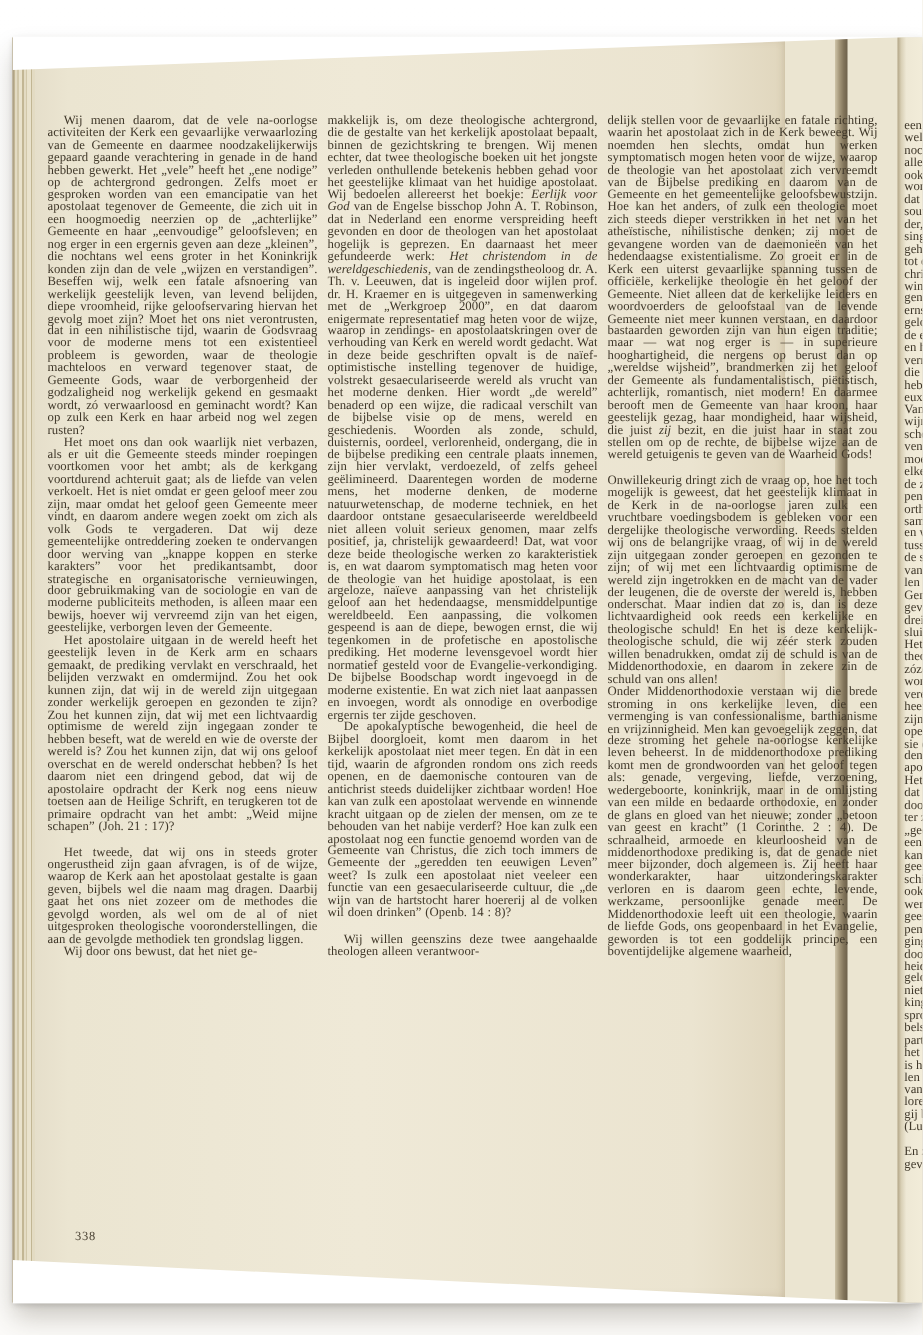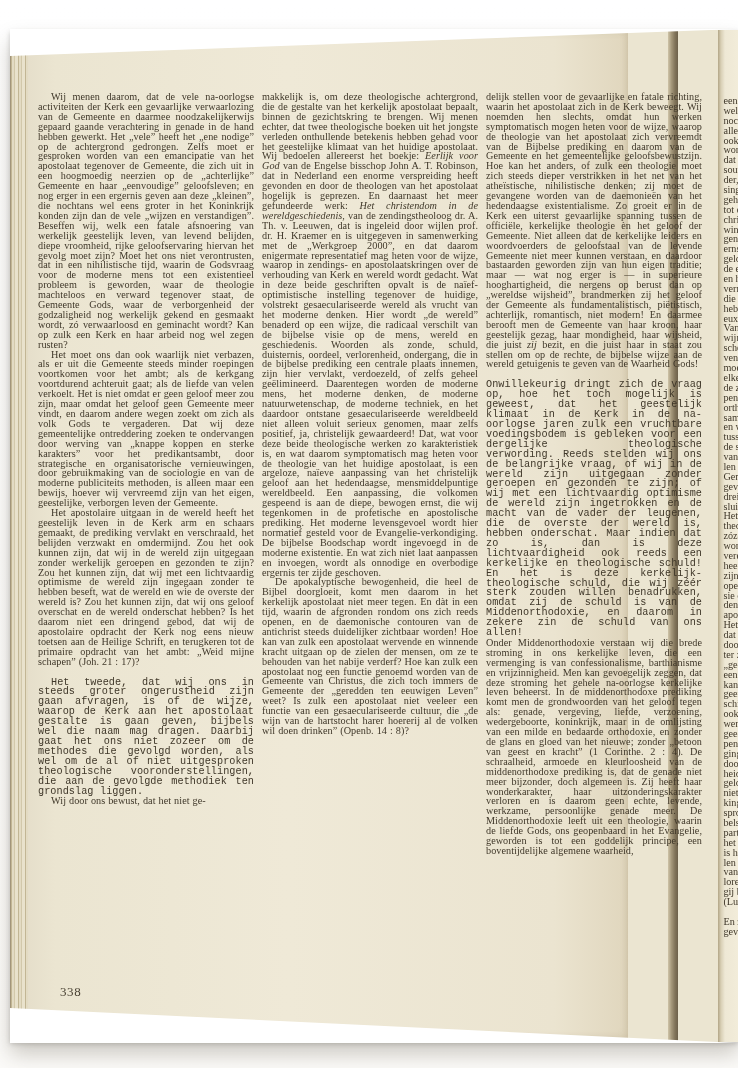--- a/index.html
+++ b/index.html
@@ -30,22 +30,22 @@
   }
   .columns{position:absolute;left:28px;top:62px;display:flex;gap:8px;}
   .col{
     width:216px;height:912px;overflow:hidden;
     text-align:justify;
     font-size:10.2px;line-height:9.9px;
     color:#3f3729;letter-spacing:.05px;word-spacing:.4px;
   }
   .para{margin:0;}
   .para.indent{text-indent:13px;}
-  .para.gap{margin-top:11px;font-family:Liberation Mono, monospace;}
-  .page-number{position:absolute;left:50px;top:954px;font-size:13px;color:#4a4234;letter-spacing:.6px;}
+  .para.gap{margin-top:11px;}
+  .page-number{position:absolute;left:50px;top:954px;font-size:10px;color:#4a4234;letter-spacing:.6px;}
   
   .gutter{width:12px;height:100%;background:linear-gradient(90deg,#cfc4a8 0,#a4977a 35%,#81745a 70%,#6d614b 100%);}
   .sliver{
     position:relative;width:22px;height:100%;overflow:hidden;
     background:linear-gradient(90deg,#b2a586 0,#d8cfb5 3px,#eee8d5 7px,#f2ecd9 100%);
   }
   .sliver-lines{
     position:absolute;left:5px;top:66px;width:60px;
     font-size:10.2px;line-height:9.9px;color:#3f3729;
     white-space:nowrap;
@@ -68,20 +68,21 @@
         <div class="col">
             <p class="para indent">Wij menen daarom, dat de vele na-oorlogse activiteiten der Kerk een gevaarlijke verwaarlozing van de Gemeente en daarmee noodzakelijkerwijs gepaard gaande verachtering in genade in de hand hebben gewerkt. Het „vele” heeft het „ene nodige” op de achtergrond gedrongen. Zelfs moet er gesproken worden van een emancipatie van het apostolaat tegenover de Gemeente, die zich uit in een hoogmoedig neerzien op de „achterlijke” Gemeente en haar „eenvoudige” geloofsleven; en nog erger in een ergernis geven aan deze „kleinen”, die nochtans wel eens groter in het Koninkrijk konden zijn dan de vele „wijzen en verstandigen”. Beseffen wij, welk een fatale afsnoering van werkelijk geestelijk leven, van levend belijden, diepe vroomheid, rijke geloofservaring hiervan het gevolg moet zijn? Moet het ons niet verontrusten, dat in een nihilistische tijd, waarin de Godsvraag voor de moderne mens tot een existentieel probleem is geworden, waar de theologie machteloos en verward tegenover staat, de Gemeente Gods, waar de verborgenheid der godzaligheid nog werkelijk gekend en gesmaakt wordt, zó verwaarloosd en geminacht wordt? Kan op zulk een Kerk en haar arbeid nog wel zegen rusten?</p>
             <p class="para indent">Het moet ons dan ook waarlijk niet verbazen, als er uit die Gemeente steeds minder roepingen voortkomen voor het ambt; als de kerkgang voortdurend achteruit gaat; als de liefde van velen verkoelt. Het is niet omdat er geen geloof meer zou zijn, maar omdat het geloof geen Gemeente meer vindt, en daarom andere wegen zoekt om zich als volk Gods te vergaderen. Dat wij deze gemeentelijke ontreddering zoeken te ondervangen door werving van „knappe koppen en sterke karakters” voor het predikantsambt, door strategische en organisatorische vernieuwingen, door gebruikmaking van de sociologie en van de moderne publiciteits methoden, is alleen maar een bewijs, hoever wij vervreemd zijn van het eigen, geestelijke, verborgen leven der Gemeente.</p>
             <p class="para indent">Het apostolaire uitgaan in de wereld heeft het geestelijk leven in de Kerk arm en schaars gemaakt, de prediking vervlakt en verschraald, het belijden verzwakt en omdermijnd. Zou het ook kunnen zijn, dat wij in de wereld zijn uitgegaan zonder werkelijk geroepen en gezonden te zijn? Zou het kunnen zijn, dat wij met een lichtvaardig optimisme de wereld zijn ingegaan zonder te hebben beseft, wat de wereld en wie de overste der wereld is? Zou het kunnen zijn, dat wij ons geloof overschat en de wereld onderschat hebben? Is het daarom niet een dringend gebod, dat wij de apostolaire opdracht der Kerk nog eens nieuw toetsen aan de Heilige Schrift, en terugkeren tot de primaire opdracht van het ambt: „Weid mijne schapen” (Joh. 21 : 17)?</p>
             <p class="para indent gap">Het tweede, dat wij ons in steeds groter ongerustheid zijn gaan afvragen, is of de wijze, waarop de Kerk aan het apostolaat gestalte is gaan geven, bijbels wel die naam mag dragen. Daarbij gaat het ons niet zozeer om de methodes die gevolgd worden, als wel om de al of niet uitgesproken theologische vooronderstellingen, die aan de gevolgde methodiek ten grondslag liggen.</p>
             <p class="para indent">Wij door ons bewust, dat het niet ge-</p>
           </div>
         <div class="col">
             <p class="para">makkelijk is, om deze theologische achtergrond, die de gestalte van het kerkelijk apostolaat bepaalt, binnen de gezichtskring te brengen. Wij menen echter, dat twee theologische boeken uit het jongste verleden onthullende betekenis hebben gehad voor het geestelijke klimaat van het huidige apostolaat. Wij bedoelen allereerst het boekje: <i>Eerlijk voor God</i> van de Engelse bisschop John A. T. Robinson, dat in Nederland een enorme verspreiding heeft gevonden en door de theologen van het apostolaat hogelijk is geprezen. En daarnaast het meer gefundeerde werk: <i>Het christendom in de wereldgeschiedenis</i>, van de zendingstheoloog dr. A. Th. v. Leeuwen, dat is ingeleid door wijlen prof. dr. H. Kraemer en is uitgegeven in samenwerking met de „Werkgroep 2000”, en dat daarom enigermate representatief mag heten voor de wijze, waarop in zendings- en apostolaatskringen over de verhouding van Kerk en wereld wordt gedacht. Wat in deze beide geschriften opvalt is de naïef-optimistische instelling tegenover de huidige, volstrekt gesaeculariseerde wereld als vrucht van het moderne denken. Hier wordt „de wereld” benaderd op een wijze, die radicaal verschilt van de bijbelse visie op de mens, wereld en geschiedenis. Woorden als zonde, schuld, duisternis, oordeel, verlorenheid, ondergang, die in de bijbelse prediking een centrale plaats innemen, zijn hier vervlakt, verdoezeld, of zelfs geheel geëlimineerd. Daarentegen worden de moderne mens, het moderne denken, de moderne natuurwetenschap, de moderne techniek, en het daardoor ontstane gesaeculariseerde wereldbeeld niet alleen voluit serieux genomen, maar zelfs positief, ja, christelijk gewaardeerd! Dat, wat voor deze beide theologische werken zo karakteristiek is, en wat daarom symptomatisch mag heten voor de theologie van het huidige apostolaat, is een argeloze, naïeve aanpassing van het christelijk geloof aan het hedendaagse, mensmiddelpuntige wereldbeeld. Een aanpassing, die volkomen gespeend is aan de diepe, bewogen ernst, die wij tegenkomen in de profetische en apostolische prediking. Het moderne levensgevoel wordt hier normatief gesteld voor de Evangelie-verkondiging. De bijbelse Boodschap wordt ingevoegd in de moderne existentie. En wat zich niet laat aanpassen en invoegen, wordt als onnodige en overbodige ergernis ter zijde geschoven.</p>
             <p class="para indent">De apokalyptische bewogenheid, die heel de Bijbel doorgloeit, komt men daarom in het kerkelijk apostolaat niet meer tegen. En dàt in een tijd, waarin de afgronden rondom ons zich reeds openen, en de daemonische contouren van de antichrist steeds duidelijker zichtbaar worden! Hoe kan van zulk een apostolaat wervende en winnende kracht uitgaan op de zielen der mensen, om ze te behouden van het nabije verderf? Hoe kan zulk een apostolaat nog een functie genoemd worden van de Gemeente van Christus, die zich toch immers de Gemeente der „geredden ten eeuwigen Leven” weet? Is zulk een apostolaat niet veeleer een functie van een gesaeculariseerde cultuur, die „de wijn van de hartstocht harer hoererij al de volken wil doen drinken” (Openb. 14 : 8)?</p>
+            <p class="para indent gap">Wij willen geenszins deze twee aangehaalde theologen alleen verantwoor-</p>
           </div>
         <div class="col">
             <p class="para">delijk stellen voor de gevaarlijke en fatale richting, waarin het apostolaat zich in de Kerk beweegt. Wij noemden hen slechts, omdat hun werken symptomatisch mogen heten voor de wijze, waarop de theologie van het apostolaat zich vervreemdt van de Bijbelse prediking en daarom van de Gemeente en het gemeentelijke geloofsbewustzijn. Hoe kan het anders, of zulk een theologie moet zich steeds dieper verstrikken in het net van het atheïstische, nihilistische denken; zij moet de gevangene worden van de daemonieën van het hedendaagse existentialisme. Zo groeit er in de Kerk een uiterst gevaarlijke spanning tussen de officiële, kerkelijke theologie èn het geloof der Gemeente. Niet alleen dat de kerkelijke leiders en woordvoerders de geloofstaal van de levende Gemeente niet meer kunnen verstaan, en daardoor bastaarden geworden zijn van hun eigen traditie; maar — wat nog erger is — in superieure hooghartigheid, die nergens op berust dan op „wereldse wijsheid”, brandmerken zij het geloof der Gemeente als fundamentalistisch, piëtistisch, achterlijk, romantisch, niet modern! En daarmee berooft men de Gemeente van haar kroon, haar geestelijk gezag, haar mondigheid, haar wijsheid, die juist <i>zij</i> bezit, en die juist haar in staat zou stellen om op de rechte, de bijbelse wijze aan de wereld getuigenis te geven van de Waarheid Gods!</p>
             <p class="para gap">Onwillekeurig dringt zich de vraag op, hoe het toch mogelijk is geweest, dat het geestelijk klimaat in de Kerk in de na-oorlogse jaren zulk een vruchtbare voedingsbodem is gebleken voor een dergelijke theologische verwording. Reeds stelden wij ons de belangrijke vraag, of wij in de wereld zijn uitgegaan zonder geroepen en gezonden te zijn; of wij met een lichtvaardig optimisme de wereld zijn ingetrokken en de macht van de vader der leugenen, die de overste der wereld is, hebben onderschat. Maar indien dat zo is, dan is deze lichtvaardigheid ook reeds een kerkelijke en theologische schuld! En het is deze kerkelijk-theologische schuld, die wij zéér sterk zouden willen benadrukken, omdat zij de schuld is van de Middenorthodoxie, en daarom in zekere zin de schuld van ons allen!</p>
             <p class="para">Onder Middenorthodoxie verstaan wij die brede stroming in ons kerkelijke leven, die een vermenging is van confessionalisme, barthianisme en vrijzinnigheid. Men kan gevoegelijk zeggen, dat deze stroming het gehele na-oorlogse kerkelijke leven beheerst. In de middenorthodoxe prediking komt men de grondwoorden van het geloof tegen als: genade, vergeving, liefde, verzoening, wedergeboorte, koninkrijk, maar in de omlijsting van een milde en bedaarde orthodoxie, en zonder de glans en gloed van het nieuwe; zonder „betoon van geest en kracht” (1 Corinthe. 2 : 4). De schraalheid, armoede en kleurloosheid van de middenorthodoxe prediking is, dat de genade niet meer bijzonder, doch algemeen is. Zij heeft haar wonderkarakter, haar uitzonderingskarakter verloren en is daarom geen echte, levende, werkzame, persoonlijke genade meer. De Middenorthodoxie leeft uit een theologie, waarin de liefde Gods, ons geopenbaard in het Evangelie, geworden is tot een goddelijk principe, een boventijdelijke algemene waarheid,</p>
           </div>
       </div>
 
       <div class="page-number">338</div>
     </div>

